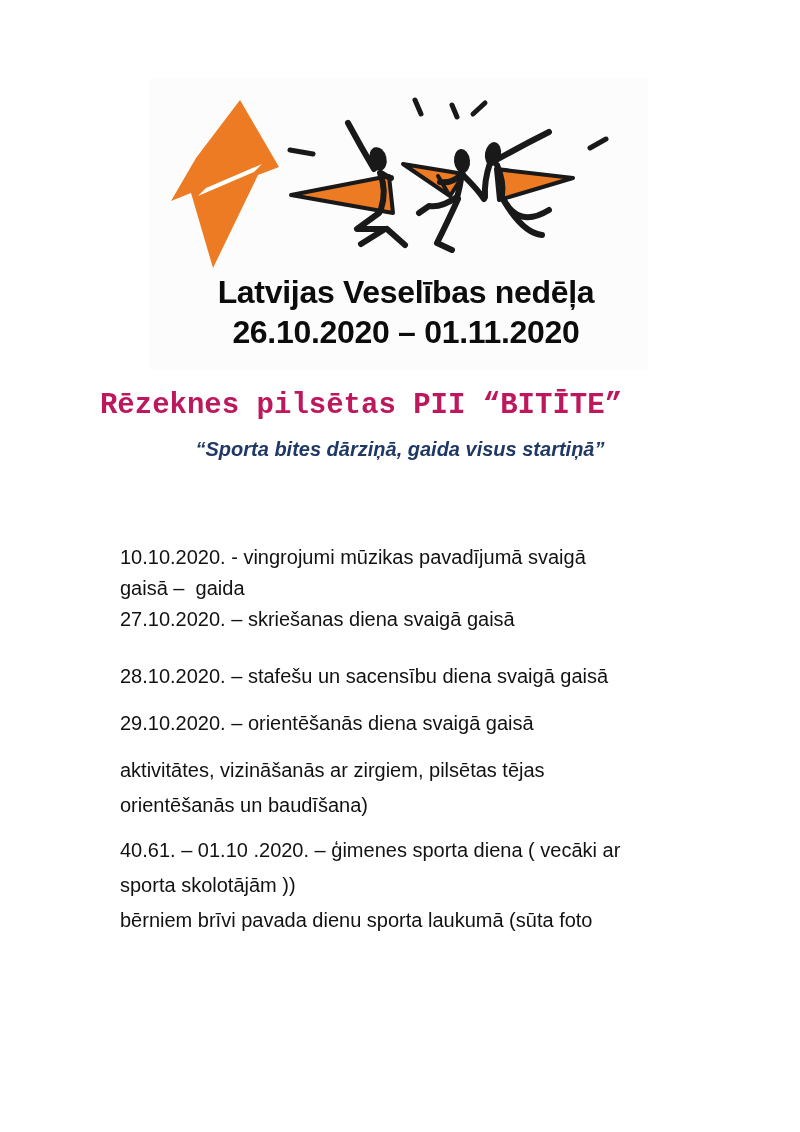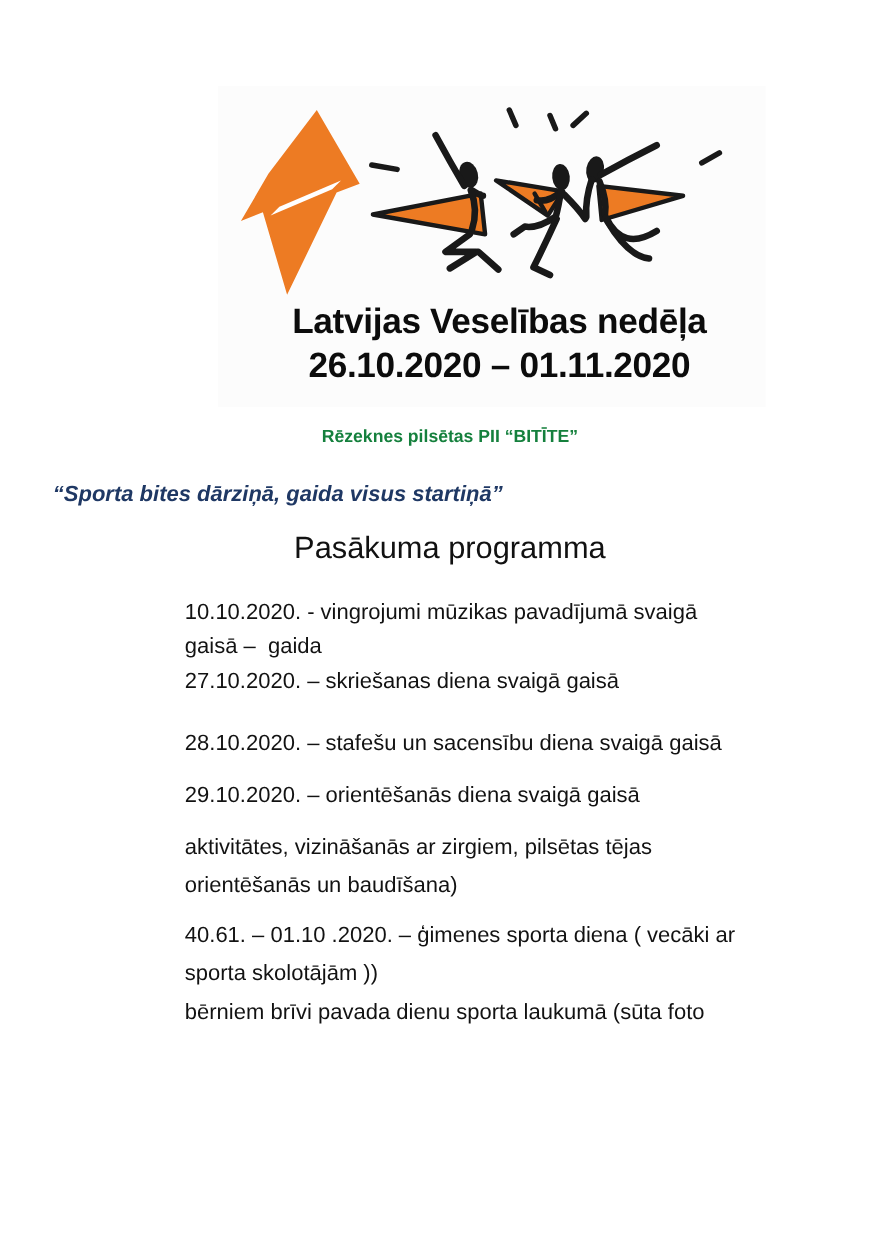--- a/index.html
+++ b/index.html
@@ -1,39 +1,39 @@
 <!DOCTYPE html>
 <html><head>
 <meta charset="utf-8">
 <style>
   html,body { margin:0; padding:0; background:#ffffff; }
   .page {
     position:relative; width:648px; height:1132px; background:#ffffff;
-    font-family:"Liberation Sans", sans-serif; color:#141414; overflow:hidden;margin-left:48px;
+    font-family:"Liberation Sans", sans-serif; color:#141414; overflow:hidden;
   }
   .header-image {
     position:absolute; left:150px; top:78px; width:502px; height:292px;
     background:#fcfcfc;
   }
   .diamond-svg { position:absolute; left:170px; top:92px; }
   .figures-svg { position:absolute; left:285px; top:83px; }
   .stroke { fill:none; stroke:#191919; stroke-width:6; stroke-linecap:round; stroke-linejoin:round; }
   .dash   { fill:none; stroke:#191919; stroke-width:5; stroke-linecap:round; }
   .flag   { stroke:#191919; stroke-width:4; stroke-linejoin:round; }
   .head   { fill:#191919; }
   .title {
     position:absolute; left:6px; top:272px; width:800px; text-align:center;
     font-size:32px; font-weight:bold; line-height:40px; color:#0c0c0c; letter-spacing:-0.3px;
   }
   .subtitle {
     position:absolute; left:0; top:389px; width:722px; text-align:center;
-    font-size:16px; font-weight:bold; color:#15803d;
+    font-size:29px; font-weight:bold; color:#be185d;font-family:Liberation Mono, monospace;
   }
   .motto {
-    position:absolute; left:0; top:438px; width:800px; text-align:left;
+    position:absolute; left:0; top:438px; width:800px; text-align:center;
     font-size:20px; font-style:italic; font-weight:bold; color:#1F3864;
   }
   .heading {
     position:absolute; left:0; top:481px; width:722px; text-align:center;
     font-size:28px; line-height:34px; font-weight:normal; color:#111111;
   }
   .program { position:absolute; left:120px; top:542px; width:640px; font-size:20px; color:#121212; }
   .para { margin:0; }
   .lh31 { line-height:31px; }
   .lh35 { line-height:35px; }
@@ -91,21 +91,20 @@
 
   <div class="title">
     <div>Latvijas Veselības nedēļa</div>
     <div>26.10.2020 – 01.11.2020</div>
   </div>
 
   <div class="subtitle">Rēzeknes pilsētas PII “BITĪTE”</div>
 
   <div class="motto">“Sporta bites dārziņā, gaida visus startiņā”</div>
 
-  <div class="heading">Pasākuma programma</div>
 
   <div class="program">
     <p class="para lh31">
       <span class="line">10.10.2020. - vingrojumi mūzikas pavadījumā svaigā</span>
       <span class="line">gaisā –  gaida</span>
       <span class="line">27.10.2020. – skriešanas diena svaigā gaisā</span>
     </p>
     <p class="para lh35 mt24">
       <span class="line">28.10.2020. – stafešu un sacensību diena svaigā gaisā</span>
     </p>

